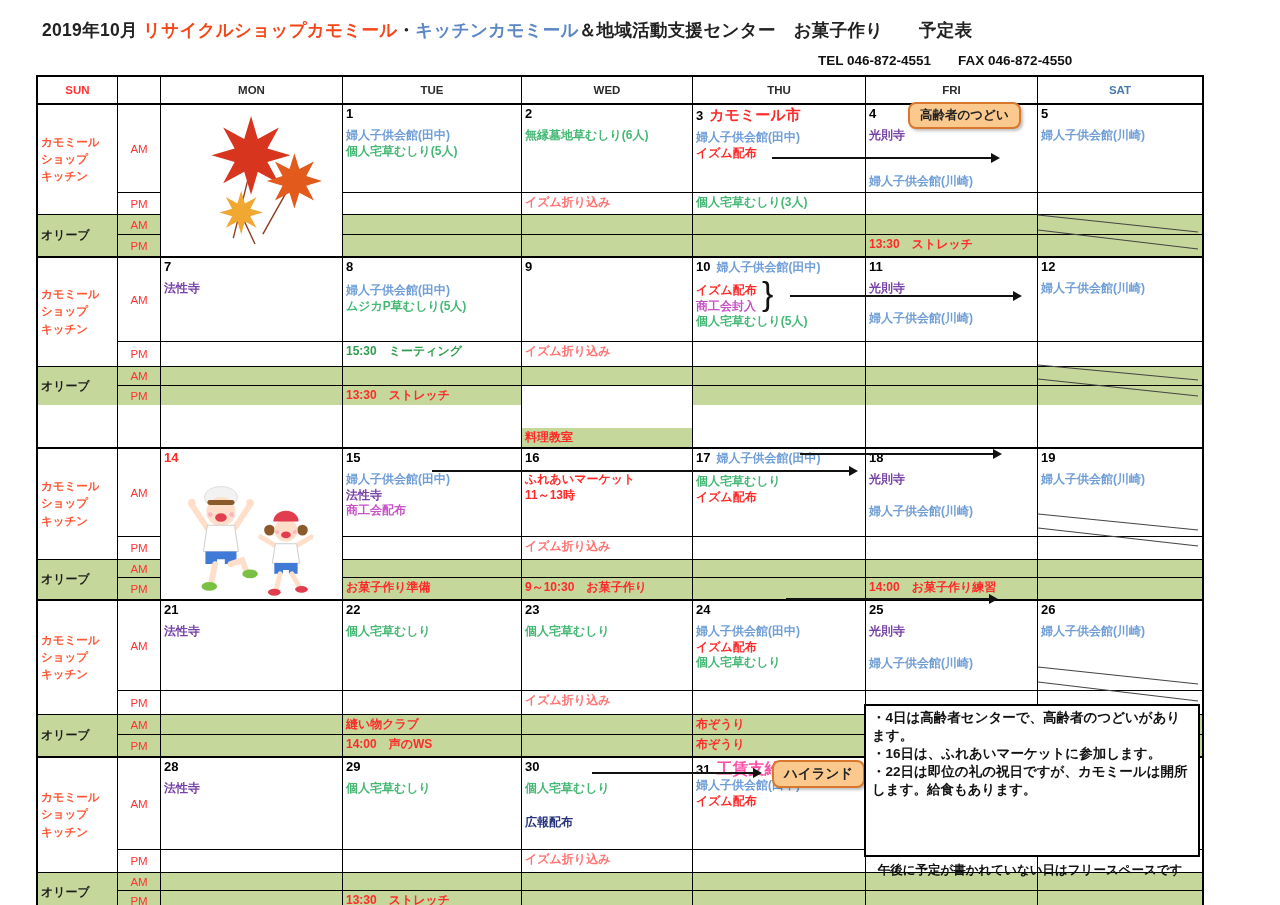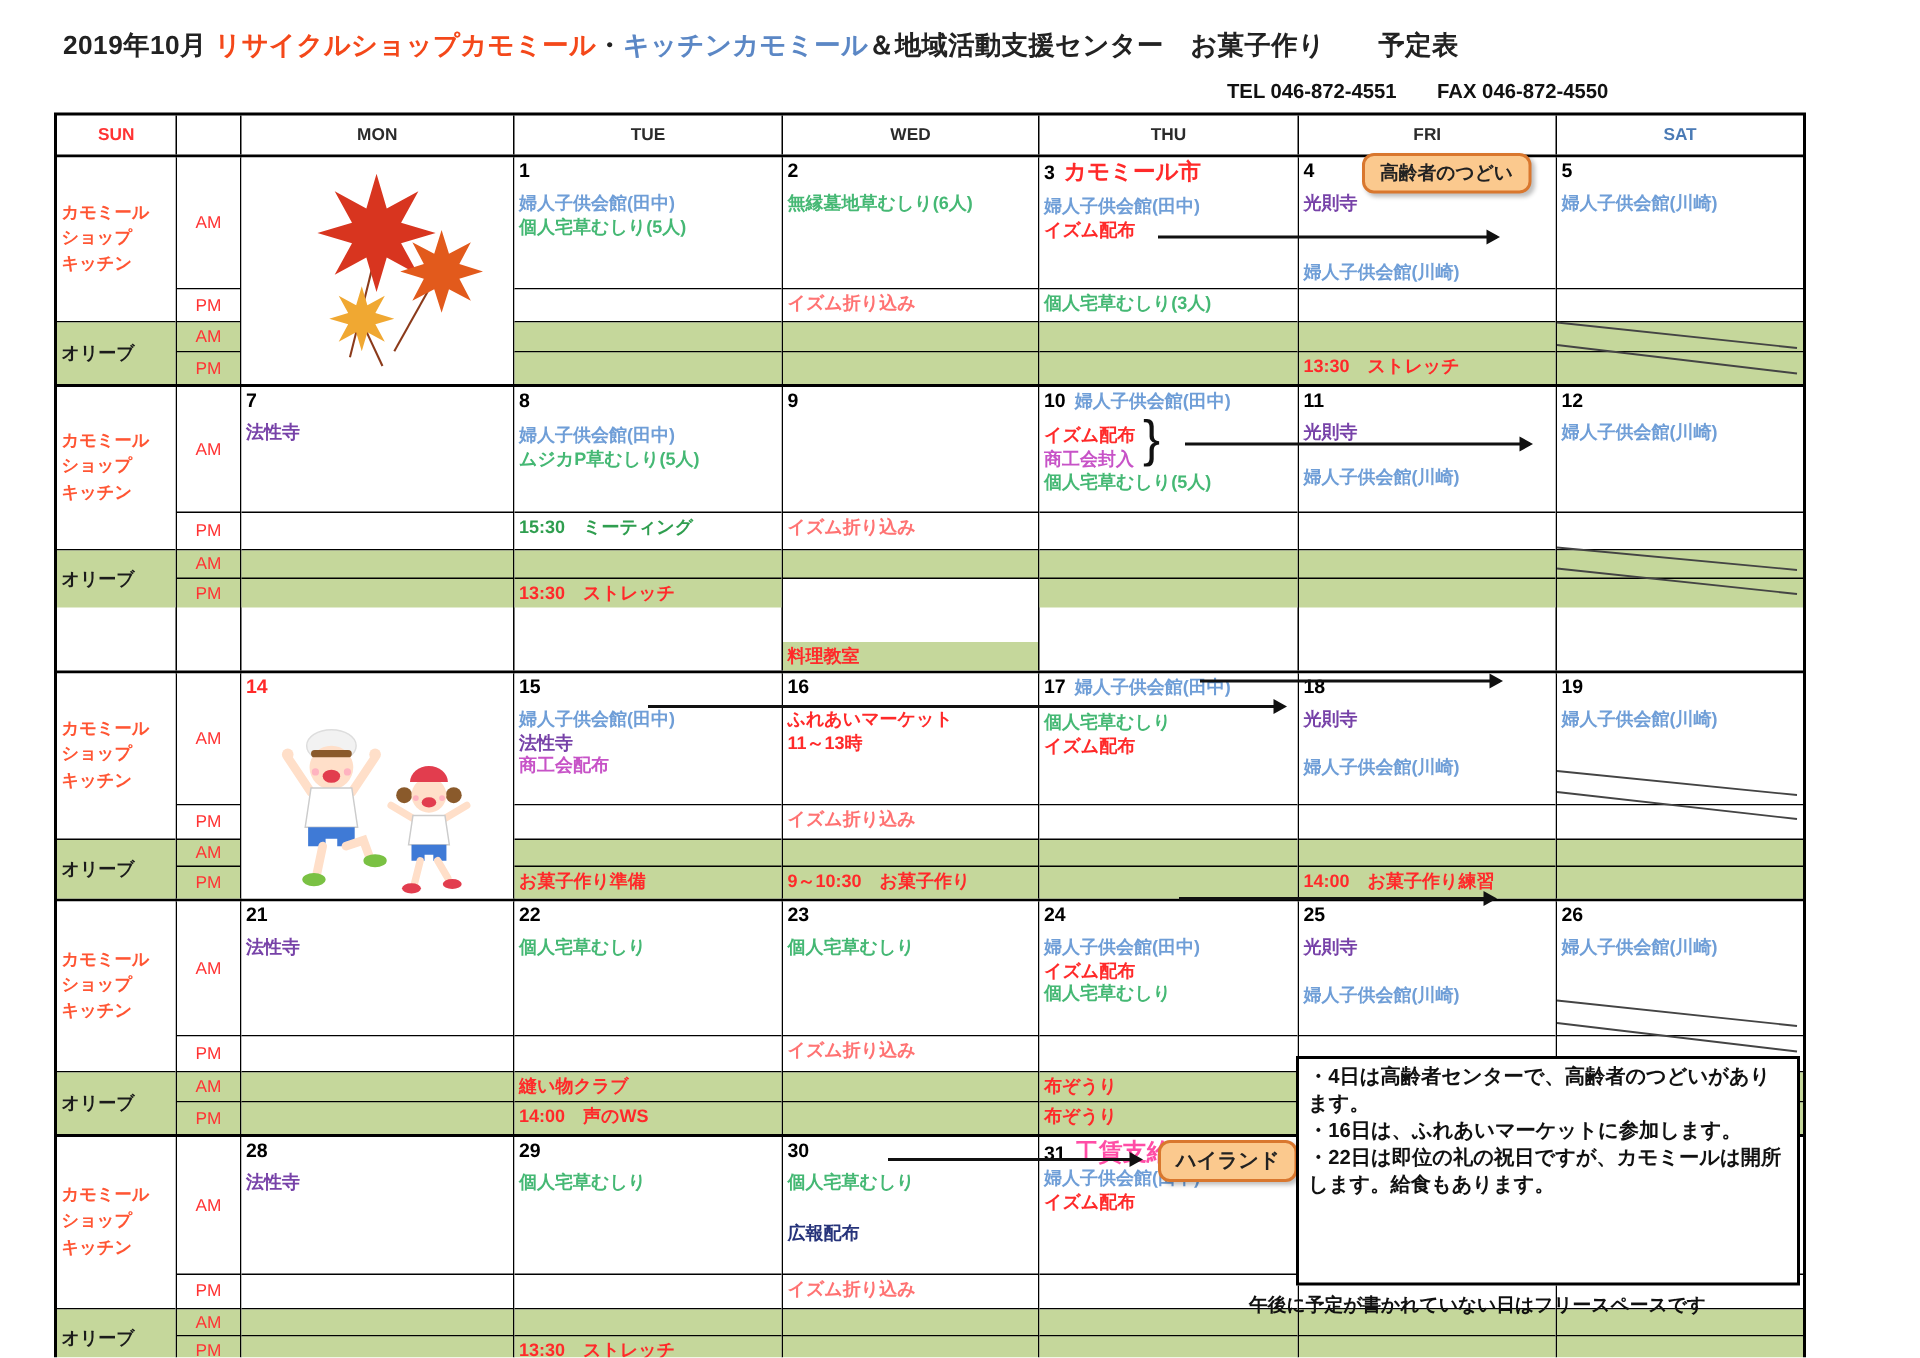--- a/index.html
+++ b/index.html
@@ -31,21 +31,21 @@
   .pm-ev{margin-top:1px;}
   .arrow{position:absolute;height:0;border-top:2px solid #111;}
   .arrow::after{content:"";position:absolute;right:-2px;top:-6px;width:0;height:0;
     border-left:9px solid #111;border-top:5px solid transparent;border-bottom:5px solid transparent;}
   .bracket{position:absolute;font-size:34px;font-weight:normal;color:#111;line-height:1;}
   .badge{position:absolute;border-radius:8px;font-weight:bold;color:#222;padding:3px 10px;white-space:nowrap;
          box-shadow:2px 2px 3px rgba(0,0,0,.25);}
   .crossed{position:absolute;}
   .notes{position:absolute;left:864px;top:704px;width:336px;height:153px;background:#fff;border:2px solid #000;
          box-sizing:border-box;padding:3px 6px;font-size:13.5px;font-weight:bold;line-height:1.34;color:#111;}
-  .footnote{position:absolute;left:810px;top:862px;width:350px;font-size:12.5px;font-weight:bold;color:#111;
+  .footnote{position:absolute;left:855px;top:862px;width:350px;font-size:12.5px;font-weight:bold;color:#111;
             text-align:center;white-space:nowrap;}
 </style>
 </head>
 <body>
 
 <div class="page">
 
   <div class="title">
     <span class="t-dark">2019年10月</span>
     <span class="t-red">リサイクルショップカモミール</span><span class="t-dark">・</span><span class="t-blue">キッチンカモミール</span><span class="t-dark">＆地域活動支援センター　お菓子作り　　予定表</span>

